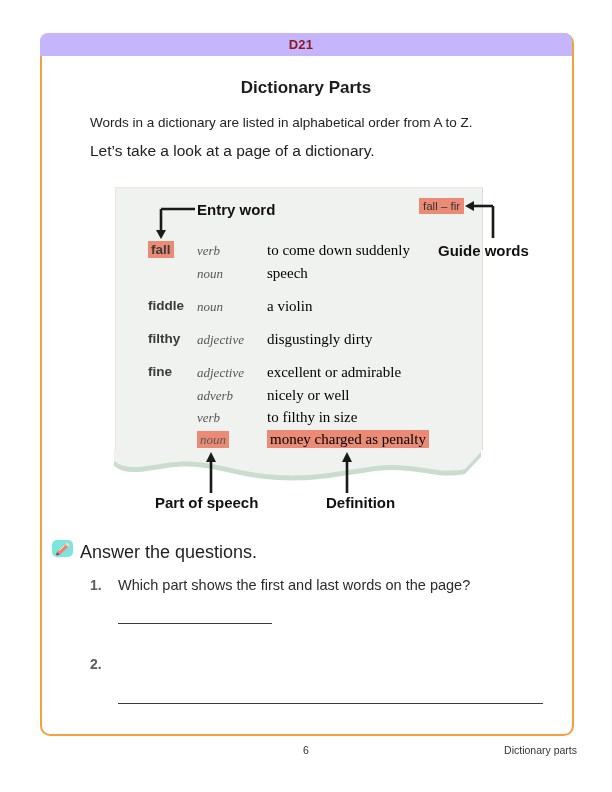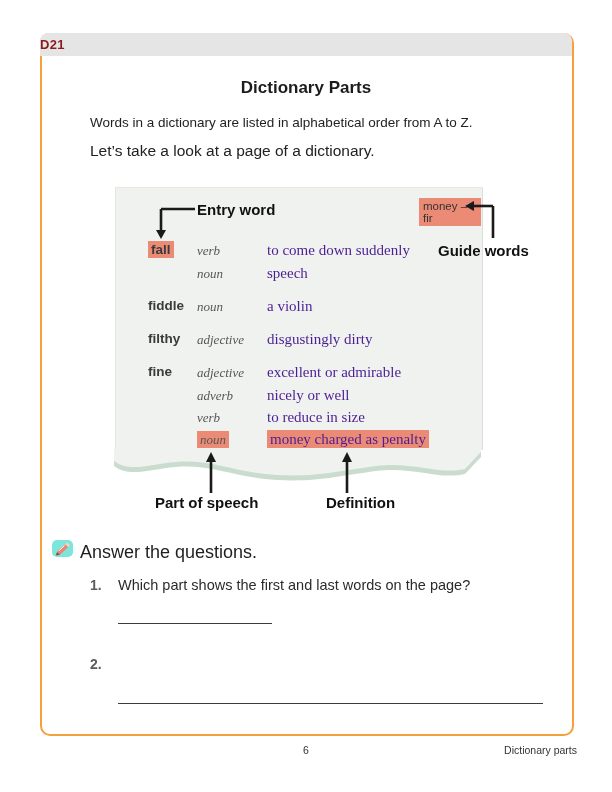--- a/index.html
+++ b/index.html
@@ -2,41 +2,41 @@
 <html><head>
 <meta charset="utf-8">
 <style>
   html,body{margin:0;padding:0;background:#fff;}
   .canvas{position:relative;width:612px;height:792px;background:#ffffff;
           font-family:"Liberation Sans",sans-serif;color:#222;overflow:hidden;}
   .abs{position:absolute;}
 
   
   .frame{left:40px;top:33px;width:530px;height:699px;border:2px solid #F5A03C;border-radius:10px;}
-  .header-bar{left:40px;top:33px;width:532px;height:23px;background:#e5e5e5;
-              border-radius:8px 8px 0 0;display:flex;justify-content:flex-start;align-items:center;}
+  .header-bar{left:40px;top:33px;width:532px;height:23px;background:#c4b5fd;
+              border-radius:8px 8px 0 0;display:flex;justify-content:center;align-items:center;}
   .code{font-weight:bold;font-size:13px;color:#8B1A1A;padding-right:10px;letter-spacing:.3px;}
 
   .title{left:0;top:78px;width:612px;text-align:center;font-size:17px;font-weight:bold;color:#1c1c1c;}
   .intro1{left:90px;top:115px;font-size:13.5px;color:#222;}
   .intro2{left:90px;top:142px;font-size:15.5px;color:#222;}
 
   
   .paper{left:115px;top:187px;width:366px;height:300px;}
   .paper-bg{left:0;top:0;width:366px;height:262px;background:#EFF2EE;
             border-left:1px solid #E2E6DF;border-right:1px solid #D9DED6;border-top:1px solid #E6EAE3;}
   .tear{left:-1px;top:262px;width:368px;height:38px;display:block;}
 
   .dict-row{position:absolute;width:366px;height:20px;font-size:15px;}
   .dict-word{position:absolute;left:33px;top:0;font-family:Liberation Sans, sans-serif;
              font-weight:bold;font-size:13.5px;color:#3b3b3b;}
   .dict-pos{position:absolute;left:82px;top:1px;font-family:"Liberation Serif",serif;
             font-style:italic;font-size:13px;color:#575757;}
   .dict-def{position:absolute;left:152px;top:0;font-family:"Liberation Serif",serif;
-            font-size:15px;color:#4c1d95;}
+            font-size:15px;color:#000000;}
   .hl{background:#EB8B76;padding:1px 3px;}
 
   .chip{left:304px;top:11px;background:#EB8B76;font-size:11.5px;color:#333;
         padding:2px 4px;line-height:12px;}
 
   .biglabel{font-size:15px;font-weight:bold;color:#111;white-space:nowrap;}
   .lbl-entry{left:197px;top:201px;}
   .lbl-guide{left:438px;top:242px;}
   .lbl-pos{left:155px;top:494px;}
   .lbl-def{left:303px;top:494px;margin-left:23px;}
@@ -73,21 +73,21 @@
   <div class="abs intro2">Let’s take a look at a page of a dictionary.</div>
 
   <div class="abs paper">
     <div class="abs paper-bg"></div>
 
     <svg class="abs tear" viewBox="0 0 368 38">
       <path fill="#C9DCCE" d="M0,17 C16,29 36,20 62,18 C98,15 122,29 163,31 C205,33 224,27 262,22 C300,17 322,31 351,25 L367,8 L367,0 L0,0 Z"></path>
       <path fill="#EFF2EE" d="M0,0 L367,0 L367,3 L351,20 C322,26 300,12 262,17 C224,22 205,28 163,26 C122,24 98,10 62,13 C36,15 16,24 0,12 Z"></path>
     </svg>
 
-    <span class="abs chip">money – fir</span>
+    <span class="abs chip">fall – fir</span>
 
     <div class="dict-row" style="top:55px">
       <span class="dict-word"><span class="hl">fall</span></span>
       <span class="dict-pos">verb</span>
       <span class="dict-def">to come down suddenly</span>
     </div>
     <div class="dict-row" style="top:78px">
       <span class="dict-pos">noun</span>
       <span class="dict-def">speech</span>
     </div>
@@ -105,21 +105,21 @@
       <span class="dict-word">fine</span>
       <span class="dict-pos">adjective</span>
       <span class="dict-def">excellent or admirable</span>
     </div>
     <div class="dict-row" style="top:200px">
       <span class="dict-pos">adverb</span>
       <span class="dict-def">nicely or well</span>
     </div>
     <div class="dict-row" style="top:222px">
       <span class="dict-pos">verb</span>
-      <span class="dict-def">to reduce in size</span>
+      <span class="dict-def">to filthy in size</span>
     </div>
     <div class="dict-row" style="top:244px">
       <span class="dict-pos"><span class="hl">noun</span></span>
       <span class="dict-def"><span class="hl">money charged as penalty</span></span>
     </div>
   </div>
 
   <div class="abs biglabel lbl-entry">Entry word</div>
   <div class="abs biglabel lbl-guide">Guide words</div>
   <div class="abs biglabel lbl-pos">Part of speech</div>

